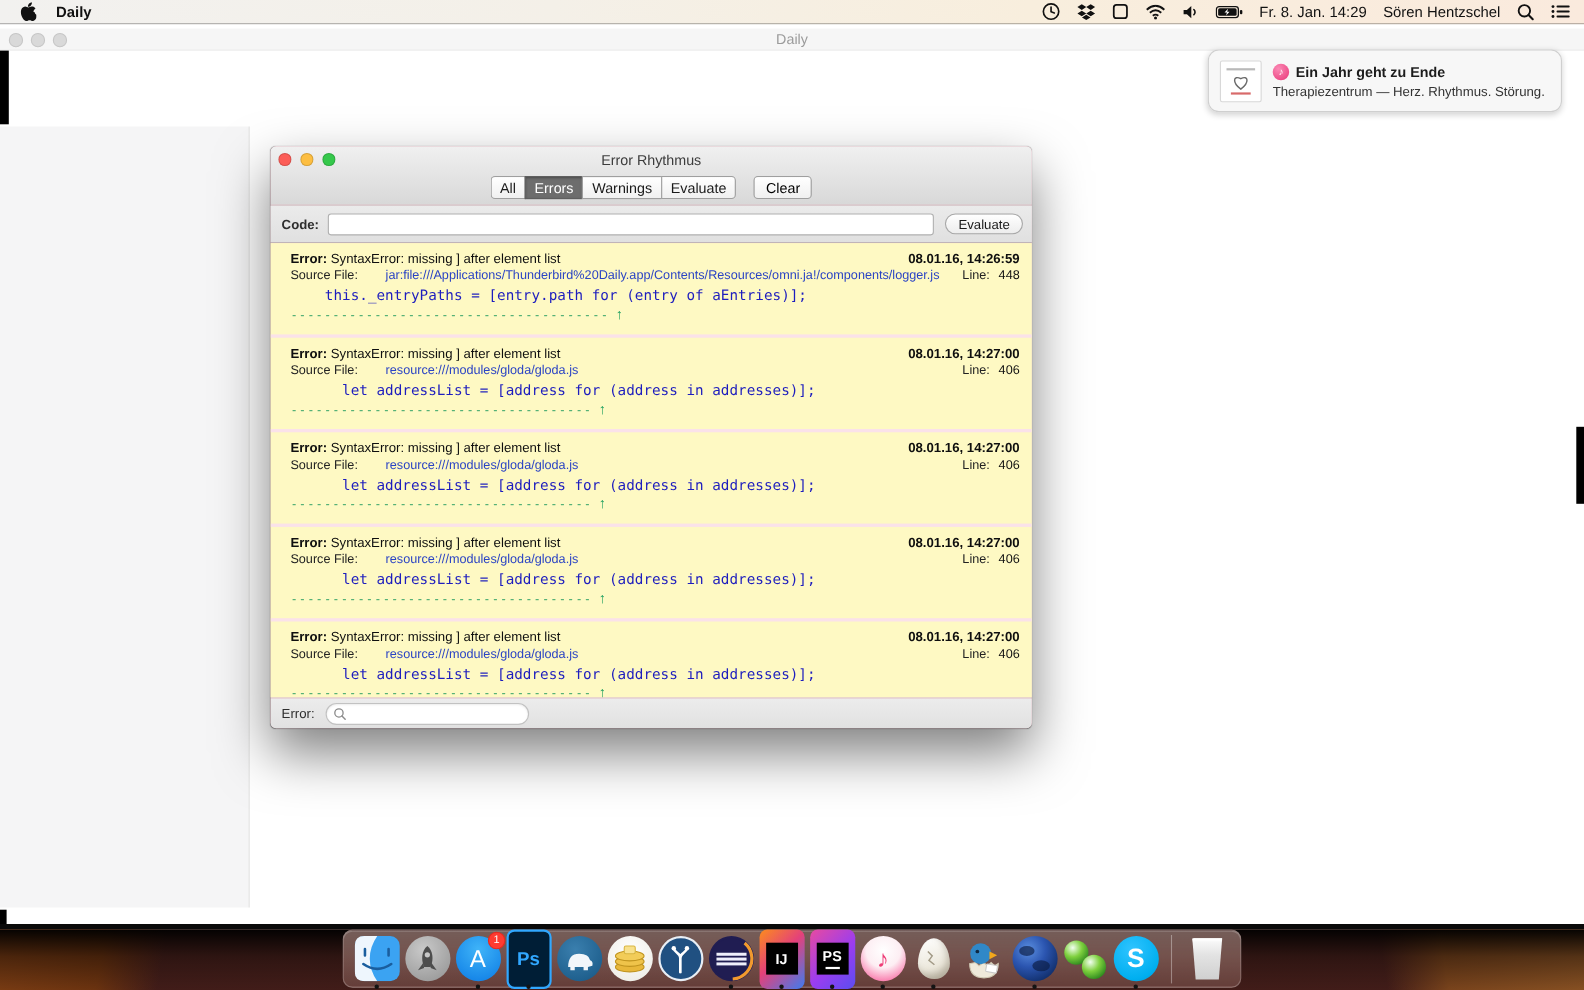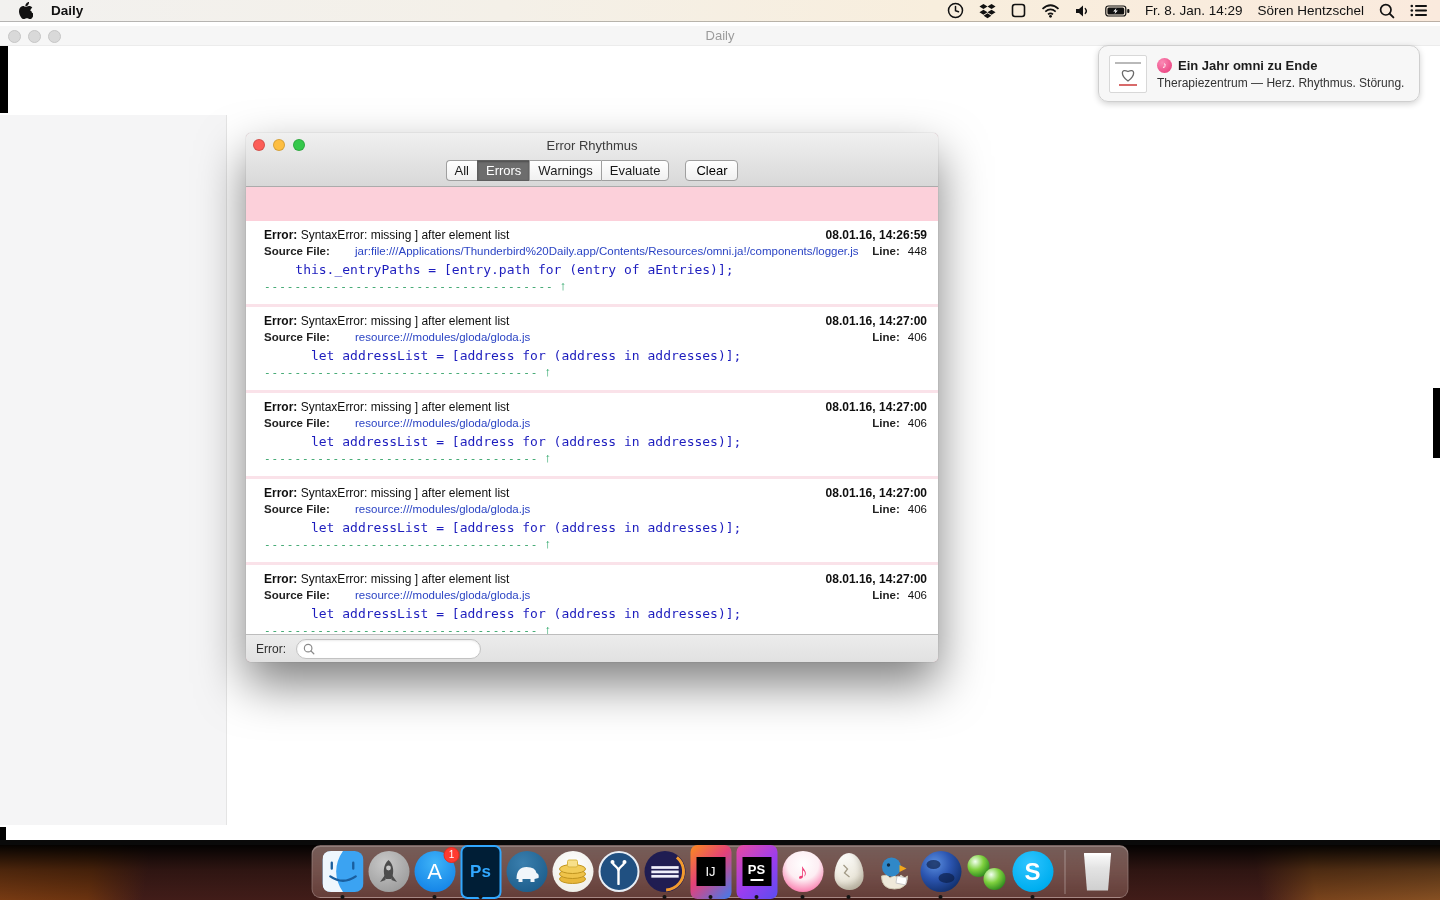--- a/index.html
+++ b/index.html
@@ -82,28 +82,28 @@
   #console .coderow { position:absolute; top:54px; left:0; right:0; height:34px;
     background:linear-gradient(#ebebeb,#e0e0e0); border-bottom:1px solid #c0b4b8;
     display:flex; align-items:center; padding:0 8px 0 10px; }
   .codelabel { font-size:12px; font-weight:700; color:#2e2e2e; margin-right:8px; }
   .codeinput { flex:1; height:20px; border:1px solid #b0b0b0; border-radius:3px; background:#fff;
     font-size:12px; padding:0 4px; }
   .evalbtn { margin-left:10px; height:19px; padding:0 11px; font-size:12px; color:#1a1a1a;
     background:linear-gradient(#ffffff,#ededed); border:1px solid #a8a8a8; border-radius:10px; }
 
   #entries { position:absolute; top:88px; left:0; right:0; height:413px; overflow:hidden;
-    background:#ffffff; }
+    background:#fef9c3; }
   .entry { height:86px; border-bottom:3px solid #fae2e9; padding:7px 11px 0 18px;
     font-size:12px; color:#0f0f0f; }
   .erow { display:flex; justify-content:space-between; align-items:baseline; }
   .erow.r2 { margin-top:3px; font-size:11.5px; }
   .b { font-weight:700; }
   .ts { font-weight:600; font-size:12px; }
-  .lbl { color:#222;font-weight:bold; }
+  .lbl { color:#222; }
   .link { color:#2b44c4; text-decoration:none; cursor:pointer;padding-left:22px; }
   .lnr { margin-left:8px; color:#111; }
   .code { margin-top:5px; font-family:"DejaVu Sans Mono", monospace; font-size:13px;
     color:#1d1dbe; white-space:pre; }
   .dashrow { margin-top:1px; white-space:pre; }
   .dashes { font-family:"DejaVu Sans Mono", monospace; font-size:11px; color:#2fa065; letter-spacing:1px; }
   .caret { color:#1fa05f; font-weight:700; font-size:13px; margin-left:6px; }
 
   #filterbar { position:absolute; bottom:0; left:0; right:0; height:28px;
     background:linear-gradient(#ececec,#e1e1e1); border-top:1px solid #bdbdbd;
@@ -126,21 +126,21 @@
     transform:translateX(-50%); width:4px; height:4px; border-radius:50%; background:#141414; }
   .dicon { width:42px; height:42px; display:flex; align-items:center; justify-content:center; position:relative; }
   .circle42 { width:41px; height:41px; border-radius:50%; display:flex; align-items:center; justify-content:center; position:relative; }
   .rsq { width:41px; height:54px; border-radius:7px; display:flex; align-items:center; justify-content:center; }
   .appstore-c { background:radial-gradient(circle at 50% 30%, #3fb4f8, #1686e8 80%); color:#fff; font-size:22px; font-weight:400; }
   .badge { position:absolute; top:-4px; right:-4px; width:16px; height:16px; border-radius:50%;
     background:#ff3b30; color:#fff; font-size:10px; display:flex; align-items:center;
     justify-content:center; border:1px solid #e8291e; }
   .ps-sq { background:#001e36; border:2px solid #31a8ff; color:#31a8ff; font-size:17px; font-weight:700; }
   .ij-outer { background:linear-gradient(135deg,#fc8c1d,#e4417a 45%,#3d7cf0); }
-  .ij-inner { width:29px; height:29px; background:#000; color:#fff; font-size:13px; font-weight:400;
+  .ij-inner { width:29px; height:29px; background:#000; color:#fff; font-size:13px; font-weight:700;
     display:flex; align-items:center; justify-content:center; }
   .pstorm-outer { background:linear-gradient(135deg,#e84aa0,#9a3df0 55%,#5a4df0); }
   .pstorm-inner { width:29px; height:29px; background:#000; color:#fff; font-size:13px; font-weight:700;
     display:flex; flex-direction:column; align-items:center; justify-content:center; }
   .pstorm-inner .ul { width:13px; height:2px; background:#fff; margin-top:2px; }
   .itunes-c { background:radial-gradient(circle at 50% 32%, #ffffff 0%, #fdeef3 45%, #f973a8 85%, #ee4f8a 100%);
     color:#ee3d77; font-size:22px; }
   .skype-c { background:radial-gradient(circle at 40% 30%, #2fc4ff, #00aff0 70%, #0096d6); color:#fff;
     font-size:24px; font-weight:700; }
   .nightly-c { background:radial-gradient(circle at 35% 30%, #5b8fe0 0%, #2b55b0 40%, #12306e 78%, #0c2150 100%); }
@@ -253,21 +253,21 @@
   <div class="art">
     <div class="tl"></div>
     <svg width="22" height="18" viewBox="0 0 22 18">
         <path d="M11 16 C3 10 4 3 11 6.5 C18 3 19 10 11 16 Z" fill="none" stroke="#6a6a6a" stroke-width="1.3"></path>
       </svg>
     <div class="rl"></div>
   </div>
   <div class="nbody">
     <div class="nrow1">
       <span class="itn">♪</span>
-      <span class="ntitle">Ein Jahr omni zu Ende</span>
+      <span class="ntitle">Ein Jahr geht zu Ende</span>
     </div>
     <div class="nsub">Therapiezentrum — Herz. Rhythmus. Störung.</div>
   </div>
 </div>
 
 <div id="console">
   <div class="header">
     <span class="tlight tl-red"></span>
     <span class="tlight tl-yel"></span>
     <span class="tlight tl-grn"></span>
@@ -276,20 +276,25 @@
       <div class="seg">
         <span class="tab">All</span>
         <span class="tab active">Errors</span>
         <span class="tab">Warnings</span>
         <span class="tab">Evaluate</span>
       </div>
       <span class="clearbtn">Clear</span>
     </div>
   </div>
 
+  <div class="coderow">
+    <span class="codelabel">Code:</span>
+    <input class="codeinput" type="text" value="" style="">
+    <button class="evalbtn">Evaluate</button>
+  </div>
 
   <div id="entries">
       <div class="entry">
     <div class="erow r1">
       <div><span class="b">Error:</span> <span>SyntaxError: missing ] after element list</span></div>
       <div class="ts">08.01.16, 14:26:59</div>
     </div>
     <div class="erow r2">
       <div><span class="lbl">Source File:</span> <a class="link">jar:file:///Applications/Thunderbird%20Daily.app/Contents/Resources/omni.ja!/components/logger.js</a></div>
       <div><span class="lbl">Line:</span><span class="lnr">448</span></div>

